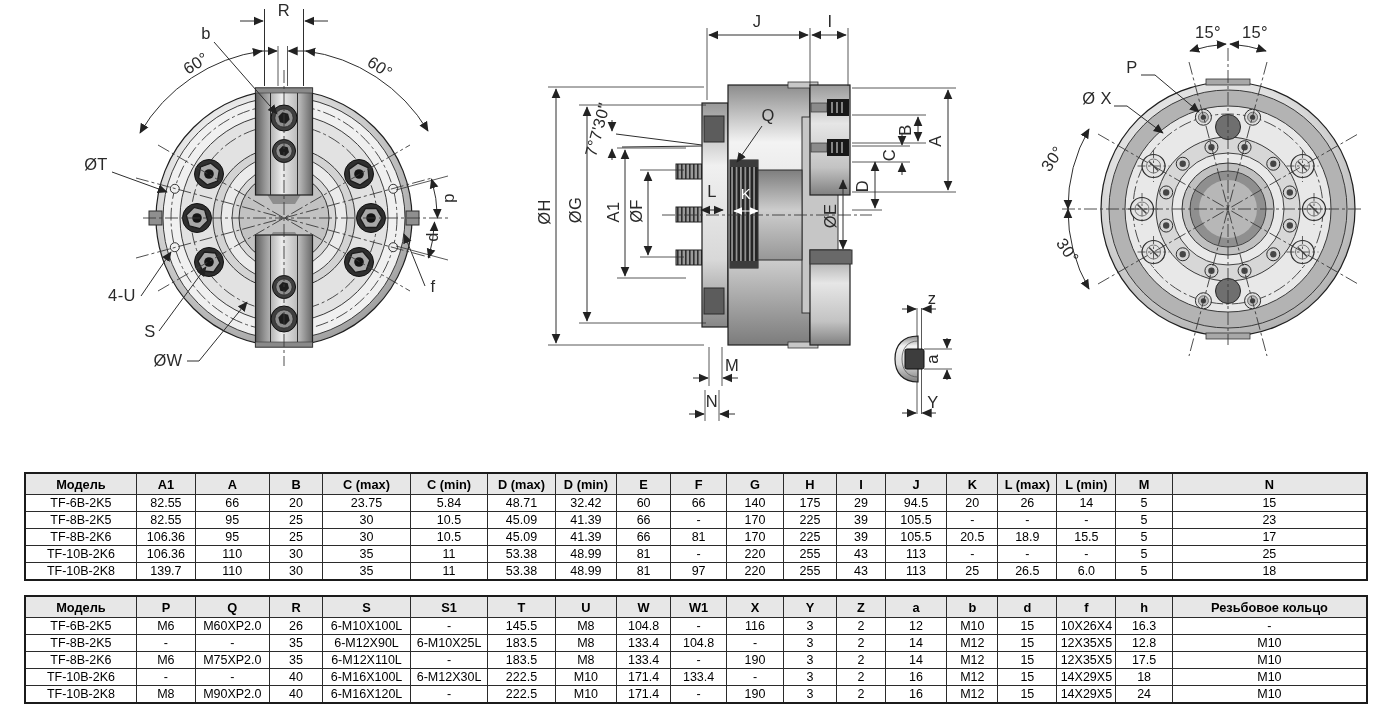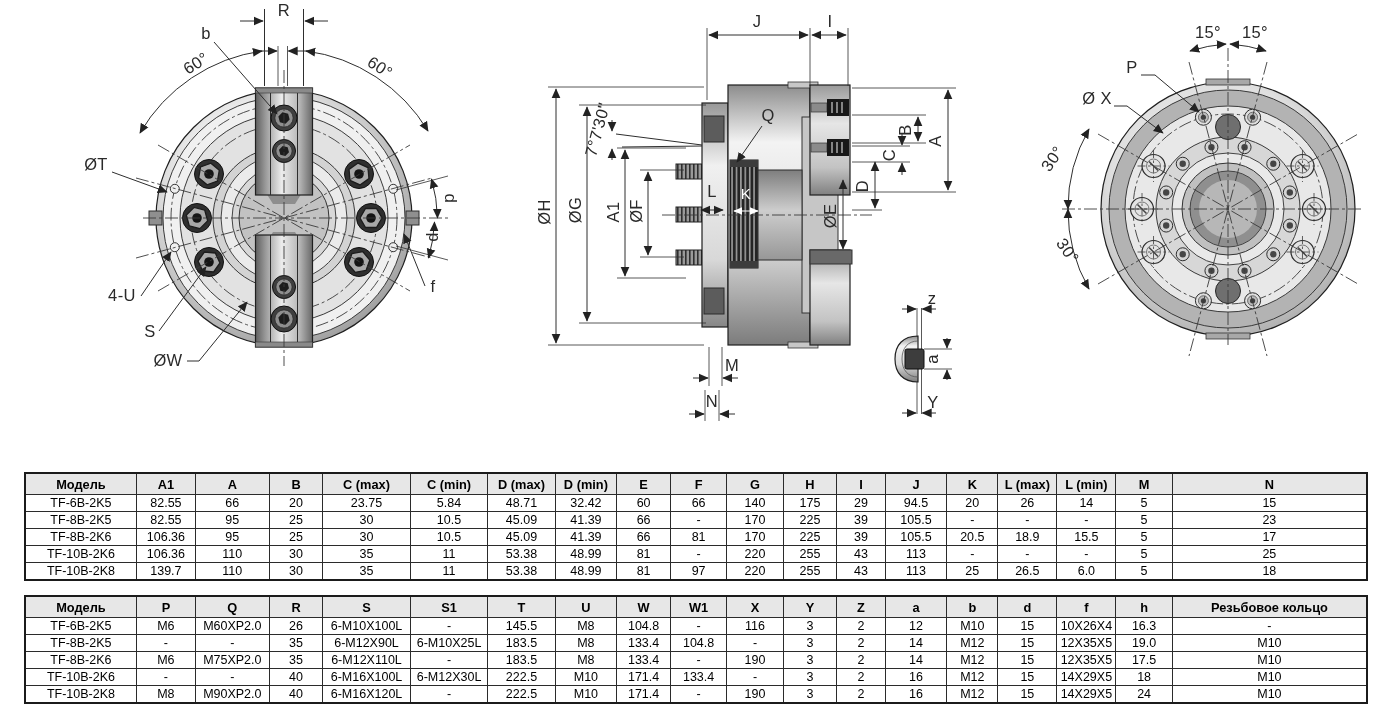--- a/index.html
+++ b/index.html
@@ -804,21 +804,21 @@
             <td>M8</td>
             <td>133.4</td>
             <td>104.8</td>
             <td>-</td>
             <td>3</td>
             <td>2</td>
             <td>14</td>
             <td>M12</td>
             <td>15</td>
             <td>12X35X5</td>
-            <td>19.0</td>
+            <td>12.8</td>
             <td>M10</td>
           </tr>
           <tr>
             <td>TF-8B-2K6</td>
             <td>M6</td>
             <td>M75XP2.0</td>
             <td>35</td>
             <td>6-M12X110L</td>
             <td>-</td>
             <td>183.5</td>

